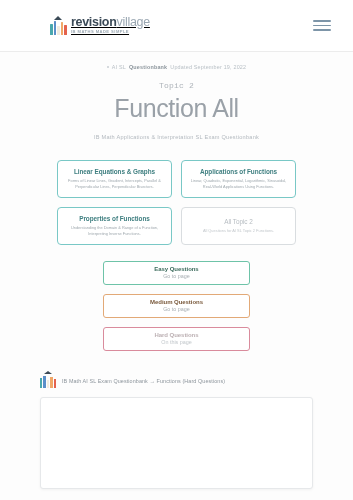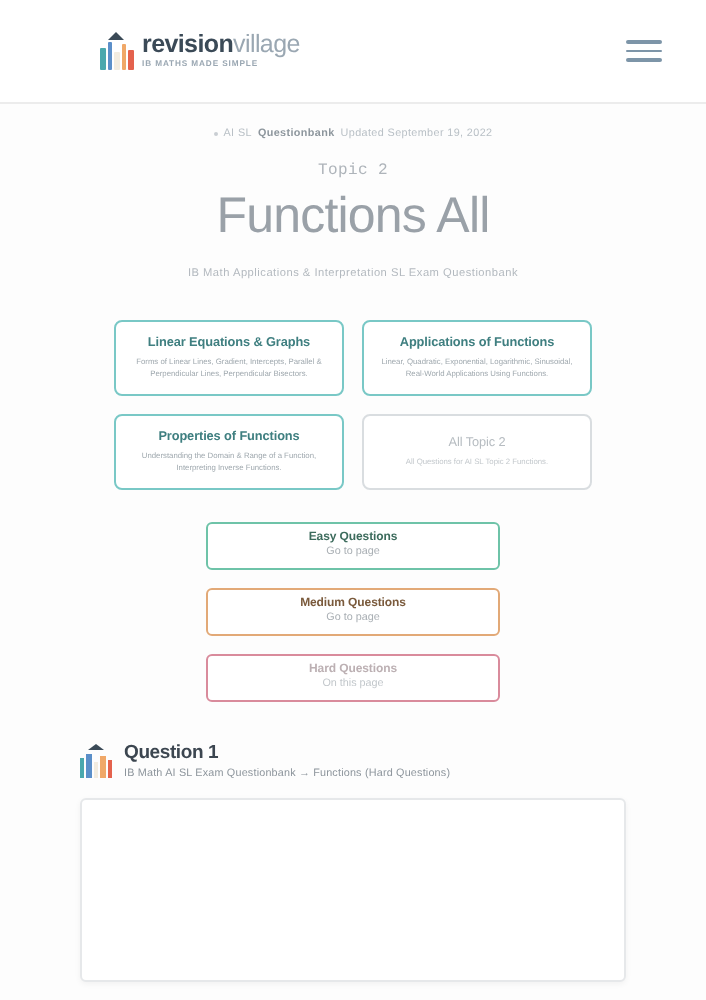--- a/index.html
+++ b/index.html
@@ -25,21 +25,21 @@
     width: 0; height: 0;
     border-left: 4.5px solid transparent;
     border-right: 4.5px solid transparent;
     border-bottom: 4px solid #3b4a57;
   }
   .logo-mark .bars {
     position: absolute; bottom: 0; left: 0;
     display: flex; align-items: flex-end; gap: 1px;
   }
   .logo-mark .bars i { width: 2.6px; display: block; border-radius: 0.5px; }
-  .brand-text { line-height: 1; padding-bottom: 1px; }
+  .brand-text { line-height: 1; padding-bottom: 1px; text-decoration: underline; }
   .brand-name { font-size: 12.5px; letter-spacing: -0.3px; }
   .brand-name .b1 { font-weight: 700; color: #3b4a57; }
   .brand-name .b2 { font-weight: 400; color: #9aa7b2; }
   .brand-tag {
     font-size: 4.1px; color: #9aa7b2; letter-spacing: 0.45px;
     margin-top: 2px; font-weight: 600;
   }
   .menu-btn { margin-left: auto; width: 18px; display: flex; flex-direction: column; gap: 3px; cursor: pointer; }
   .menu-btn span { display: block; height: 1.6px; background: #7d95a8; border-radius: 1px; }
 
@@ -141,21 +141,21 @@
   </div>
 
   <div class="hero">
     <div class="crumb">
       <span class="dot"></span>
       <span>AI SL</span>
       <span class="cb">Questionbank</span>
       <span>Updated September 19, 2022</span>
     </div>
     <div class="topic">Topic 2</div>
-    <div class="title">Functions All</div>
+    <div class="title">Function All</div>
     <div class="subtitle">IB Math Applications &amp; Interpretation SL Exam Questionbank</div>
   </div>
 
   <div class="cards">
     <div class="card">
       <div class="card-title">Linear Equations &amp; Graphs</div>
       <div class="card-desc">Forms of Linear Lines, Gradient, Intercepts, Parallel &amp; Perpendicular Lines, Perpendicular Bisectors.</div>
     </div>
     <div class="card">
       <div class="card-title">Applications of Functions</div>
@@ -191,20 +191,19 @@
       <div class="tri"></div>
       <div class="bars">
         <i style="height:10px;background:#4aa8ad"></i>
         <i style="height:12px;background:#5b8fc9"></i>
         <i style="height:8px;background:#f2ece0"></i>
         <i style="height:11px;background:#f0a868"></i>
         <i style="height:9px;background:#e4624d"></i>
       </div>
     </div>
     <div>
-      <div class="qtitle">Question 1</div>
       <div class="qcrumb">IB Math AI SL Exam Questionbank → Functions (Hard Questions)</div>
     </div>
   </div>
 
   <div class="qpanel"></div>
 
 </div>
 
 </body></html>

